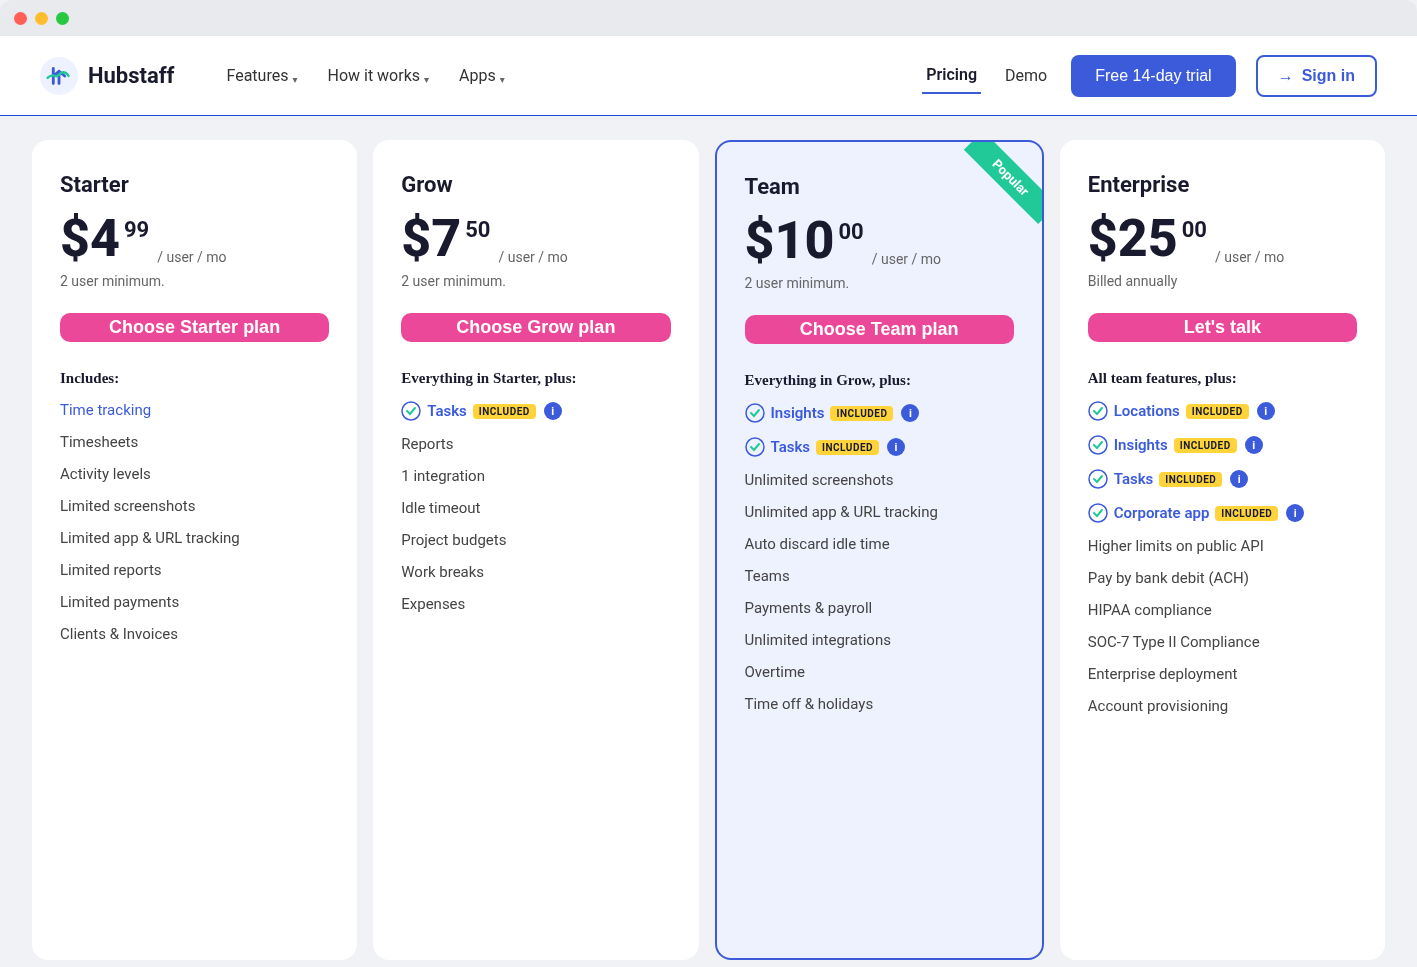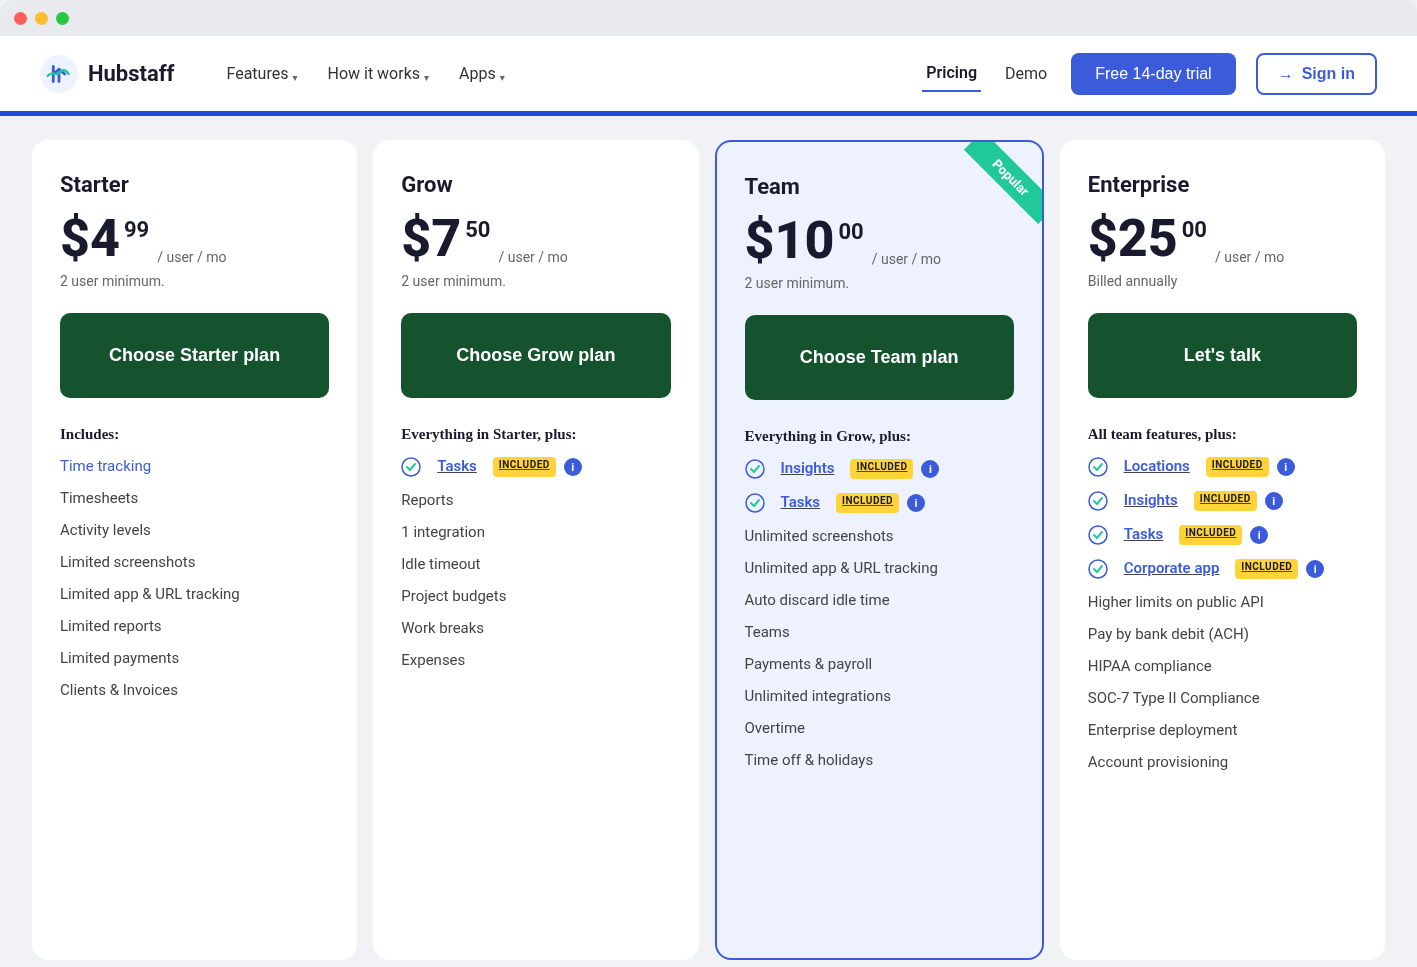--- a/index.html
+++ b/index.html
@@ -26,21 +26,21 @@
     .dot { width: 13px; height: 13px; border-radius: 50%; }
     .dot-red { background: #ff5f57; }
     .dot-yellow { background: #ffbd2e; }
     .dot-green { background: #28c840; }
     nav {
       background: #fff;
       height: 80px;
       display: flex;
       align-items: center;
       padding: 0 40px;
-      border-bottom: 5px solid #1d4ed8;
+      border-bottom: 1px solid #1d4ed8;
     }
     .logo {
       display: flex;
       align-items: center;
       gap: 10px;
       margin-right: 40px;
       text-decoration: none;
     }
     .logo-icon {
       width: 38px;
@@ -177,25 +177,25 @@
       margin-left: 4px;
       align-self: flex-end;
     }
     .price-note {
       font-size: 14px;
       color: #666;
       margin-bottom: 24px;
       margin-top: 4px;
     }
     .btn-plan {
-      background: #14532d;
+      background: #ec4899;
       color: #fff;
       border: none;
       width: 100%;
-      padding: 32px;
+      padding: 4px;
       border-radius: 10px;
       font-size: 18px;
       font-weight: 700;
       cursor: pointer;
       margin-bottom: 28px;
     }
     .includes-label {
       font-size: 15px;
       font-weight: 700;
       color: #1a1a2e;
@@ -213,22 +213,22 @@
       color: #444;
       display: flex;
       align-items: center;
       gap: 8px;
     }
     .feature-item.highlight {
       color: #3b5bdb;
     }
     .feature-item-inner {
       display: flex;
-      gap: 16px;
-      text-decoration: underline;
+      align-items: center;
+      gap: 6px;
     }
     .tag-included {
       background: #ffd43b;
       color: #1a1a2e;
       font-size: 10px;
       font-weight: 700;
       padding: 2px 6px;
       border-radius: 4px;
       text-transform: uppercase;
       letter-spacing: 0.5px;

